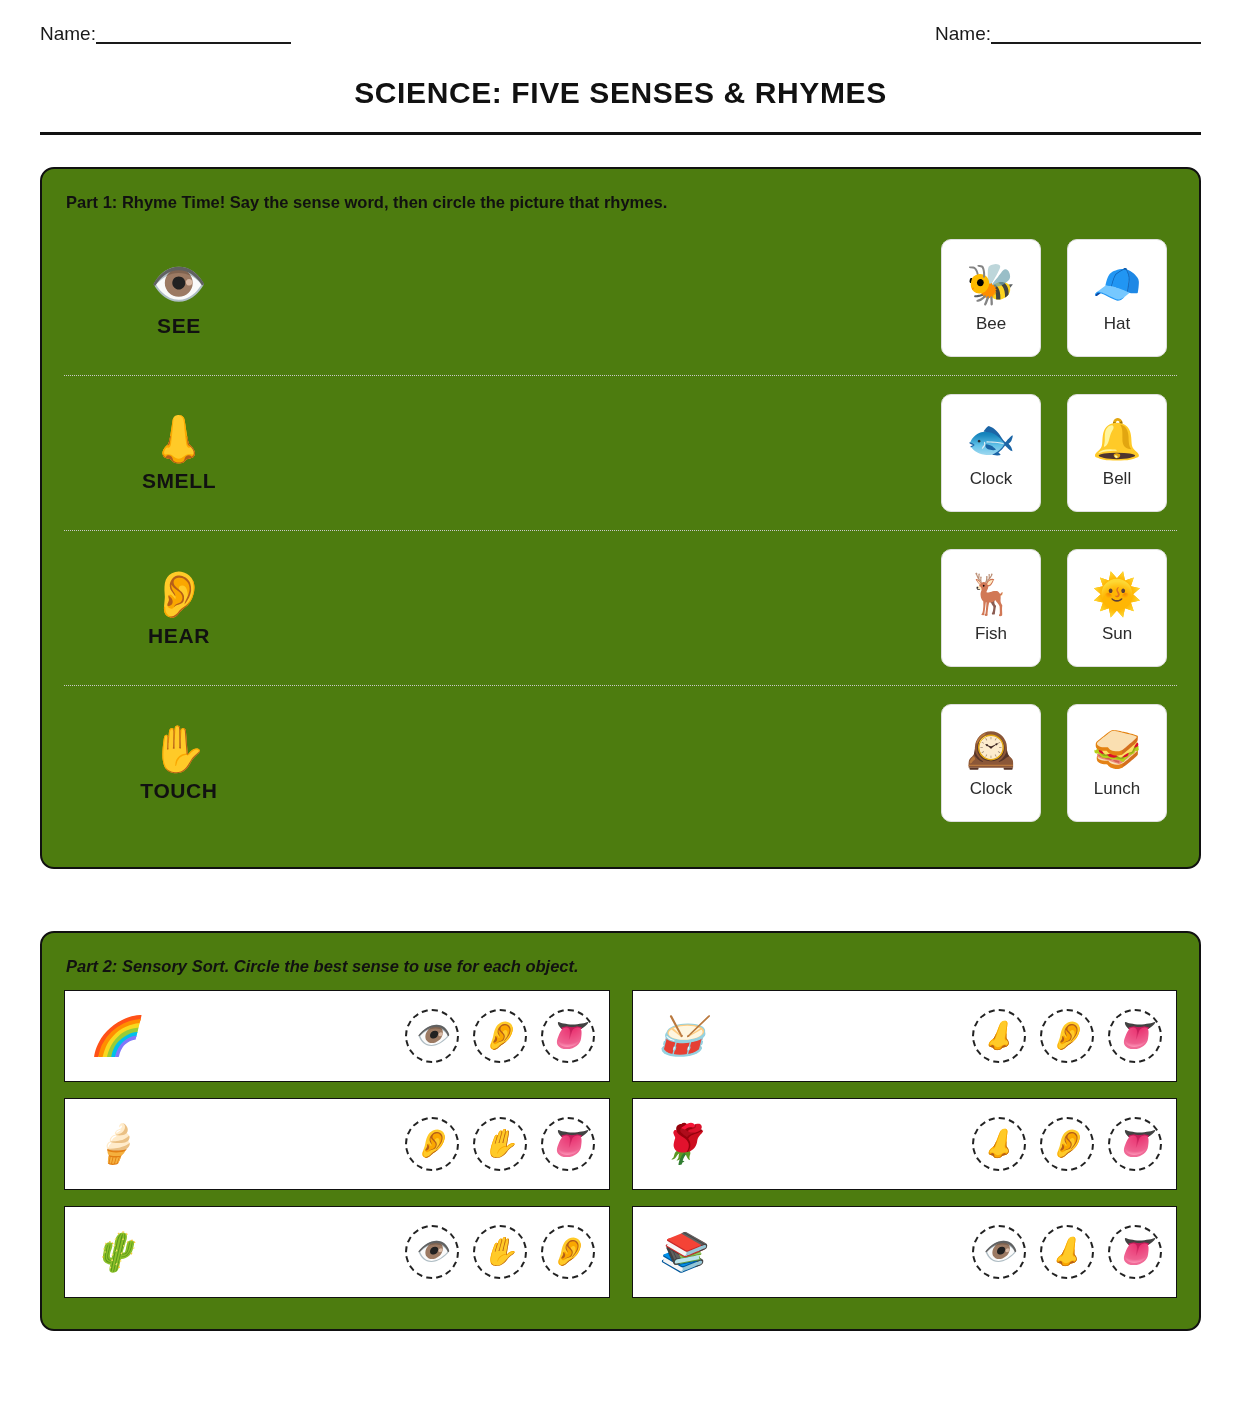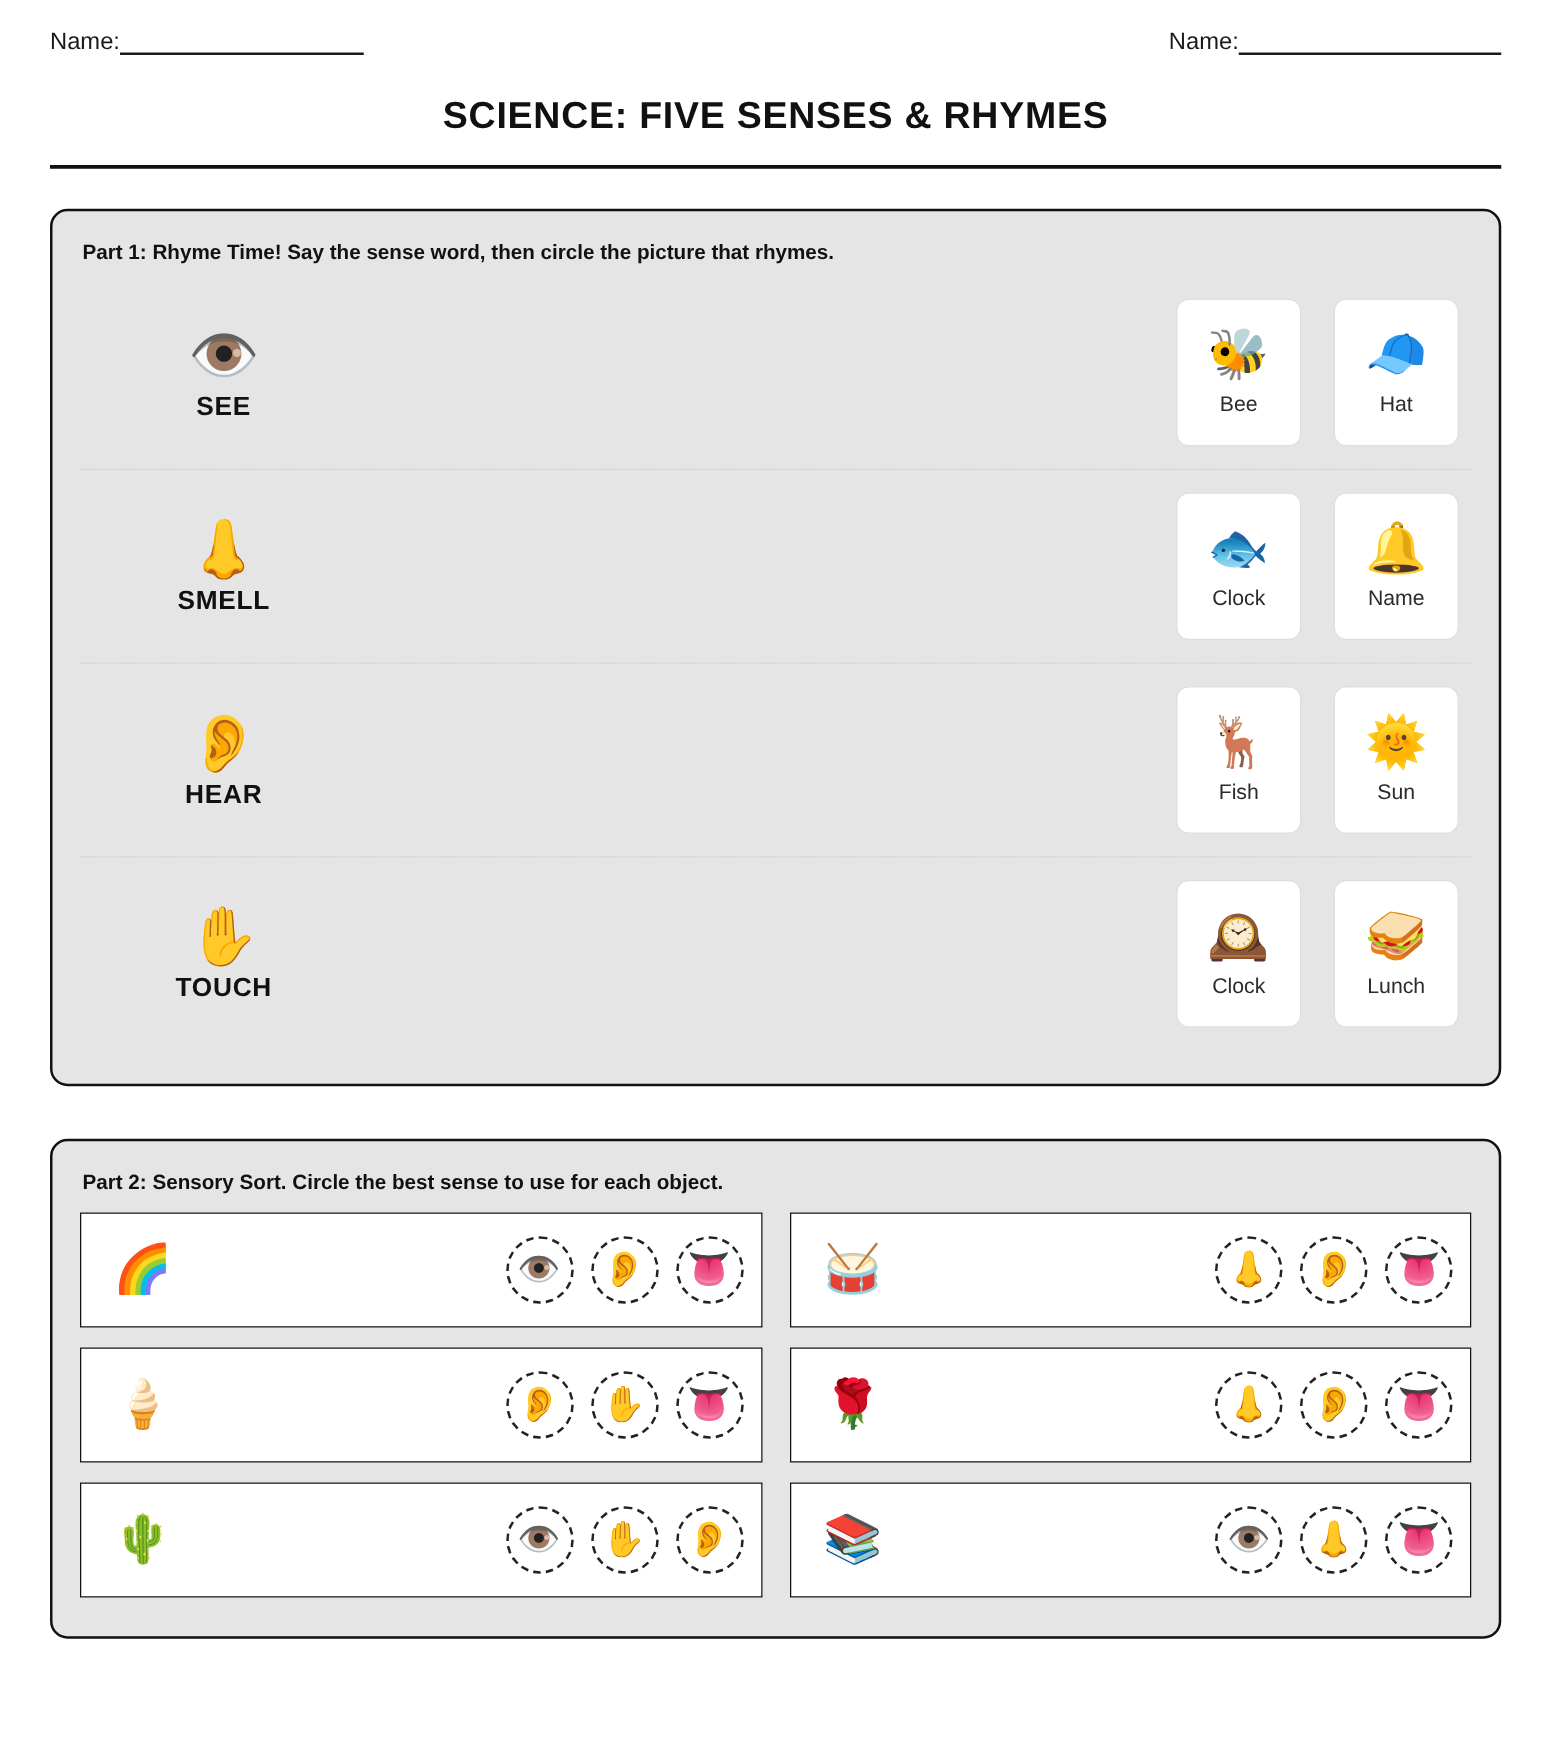--- a/index.html
+++ b/index.html
@@ -60,31 +60,32 @@
   }
   .title-divider {
     border-bottom: 3px solid #111111;
     margin-top: 22px;
   }
 
   
   .panel {
     border: 2.5px solid #111111;
     border-radius: 14px;
-    background: #e5e5e5;
+    background: #4d7c0f;
   }
   .panel-part1 {
     margin-top: 32px;
     height: 702px;
     padding: 24px 22px 10px 22px;
   }
   .panel-part2 {
-    margin-top: 42px;
+    margin-top: 62px;
     height: 400px;
     padding: 24px 22px 18px 22px;
+    font-style: italic;
   }
   .panel-heading {
     font-size: 16.5px;
     font-weight: bold;
     color: #111111;
     margin-left: 2px;
   }
 
   
   .rhyme-rows { margin-top: 8px; }
@@ -230,21 +231,21 @@
           <span class="sense-emoji">👃</span>
           <span class="sense-word">SMELL</span>
         </div>
         <div class="choices">
           <div class="choice-card">
             <span class="choice-emoji">🐟</span>
             <span class="choice-label">Clock</span>
           </div>
           <div class="choice-card">
             <span class="choice-emoji">🔔</span>
-            <span class="choice-label">Name</span>
+            <span class="choice-label">Bell</span>
           </div>
         </div>
       </div>
 
       <div class="rhyme-row">
         <div class="sense-cell">
           <span class="sense-emoji">👂</span>
           <span class="sense-word">HEAR</span>
         </div>
         <div class="choices">

